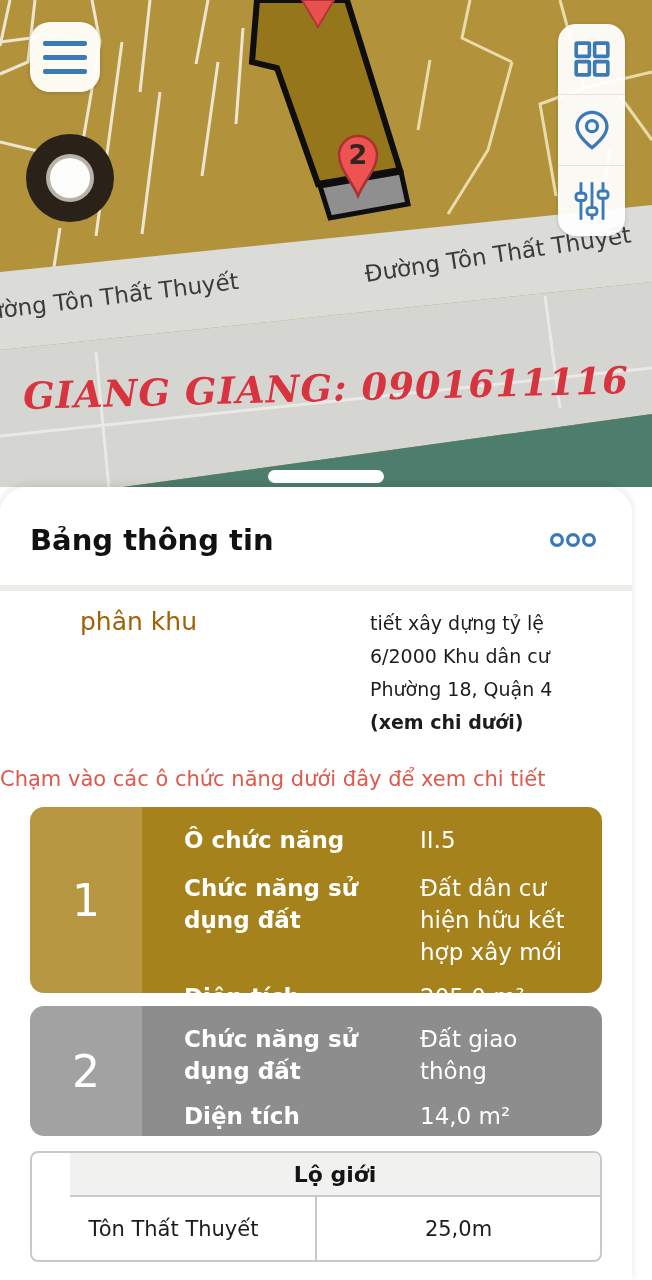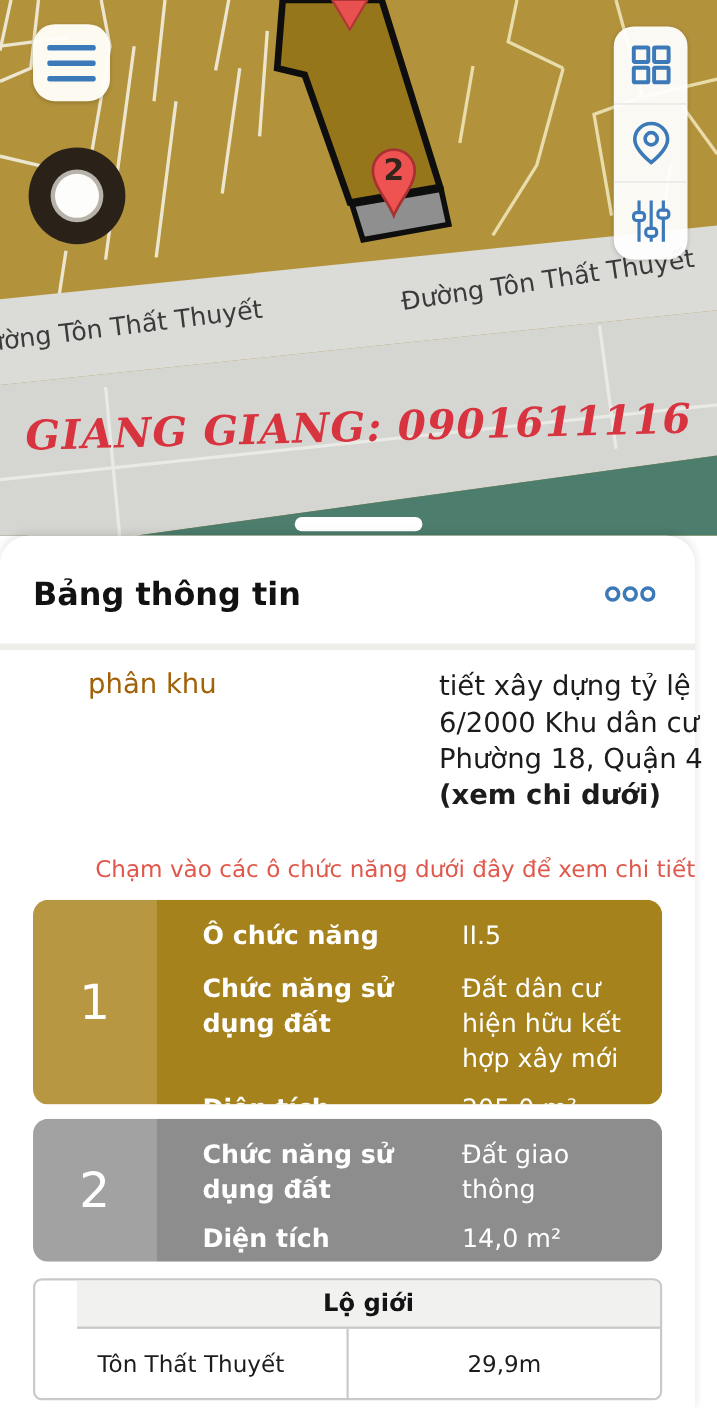--- a/index.html
+++ b/index.html
@@ -34,25 +34,25 @@
 
   
   .panel{position:absolute;left:0;top:487px;width:632px;height:793px;background:#fff;
     border-radius:26px 26px 0 0;box-shadow:0 -2px 8px rgba(0,0,0,.10);}
   .panel-header{display:flex;align-items:center;justify-content:space-between;padding:36px 36px 28px 30px;}
   .panel-title{font-size:29px;font-weight:700;color:#121212;}
   .divider{height:6px;background:#ededea;}
 
   .info-row{position:relative;height:165px;}
   .info-label{position:absolute;left:80px;top:16px;font-size:25px;font-weight:400;color:#a16207;}
-  .info-value{position:absolute;left:370px;top:16px;width:250px;font-size:25px;font-weight:500;
-    color:#1c1c1c;line-height:33px;margin-left:29px;}
+  .info-value{position:absolute;left:370px;top:16px;width:250px;font-size:19px;font-weight:500;
+    color:#1c1c1c;line-height:33px;}
   .info-value .link-line{font-weight:700;}
 
-  .hint{margin-top:21px;text-align:right;font-size:21px;line-height:26px;}
+  .hint{margin-top:10px;text-align:left;font-size:21px;line-height:26px;}
 
   .card{margin:15px 30px 0 30px;border-radius:14px;overflow:hidden;display:flex;min-height:0;}
   .card1{height:186px;}
   .card2{height:130px;margin-top:13px;}
   .card .side{width:112px;flex:none;display:flex;align-items:center;justify-content:center;
     color:#fff;font-size:44px;font-weight:400;}
   .card .main{flex:1;padding:17px 18px 12px 42px;}
   .crow{display:flex;color:#fff;}
   .crow .clabel{width:212px;flex:none;margin-right:24px;font-size:23px;font-weight:700;line-height:32px;}
   .crow .cvalue{flex:1;font-size:23px;font-weight:400;line-height:32px;}
@@ -232,18 +232,18 @@
           <div class="clabel">Diện tích</div>
           <div class="cvalue">14,0 m²</div>
         </div>
       </div>
     </div>
 
     <div class="road-table">
       <div class="thead">Lộ giới</div>
       <div class="trow">
         <div class="tcell">Tôn Thất Thuyết</div>
-        <div class="tcell">29,9m</div>
+        <div class="tcell">25,0m</div>
       </div>
     </div>
 
   </div>
 </div>
 
 </body></html>

